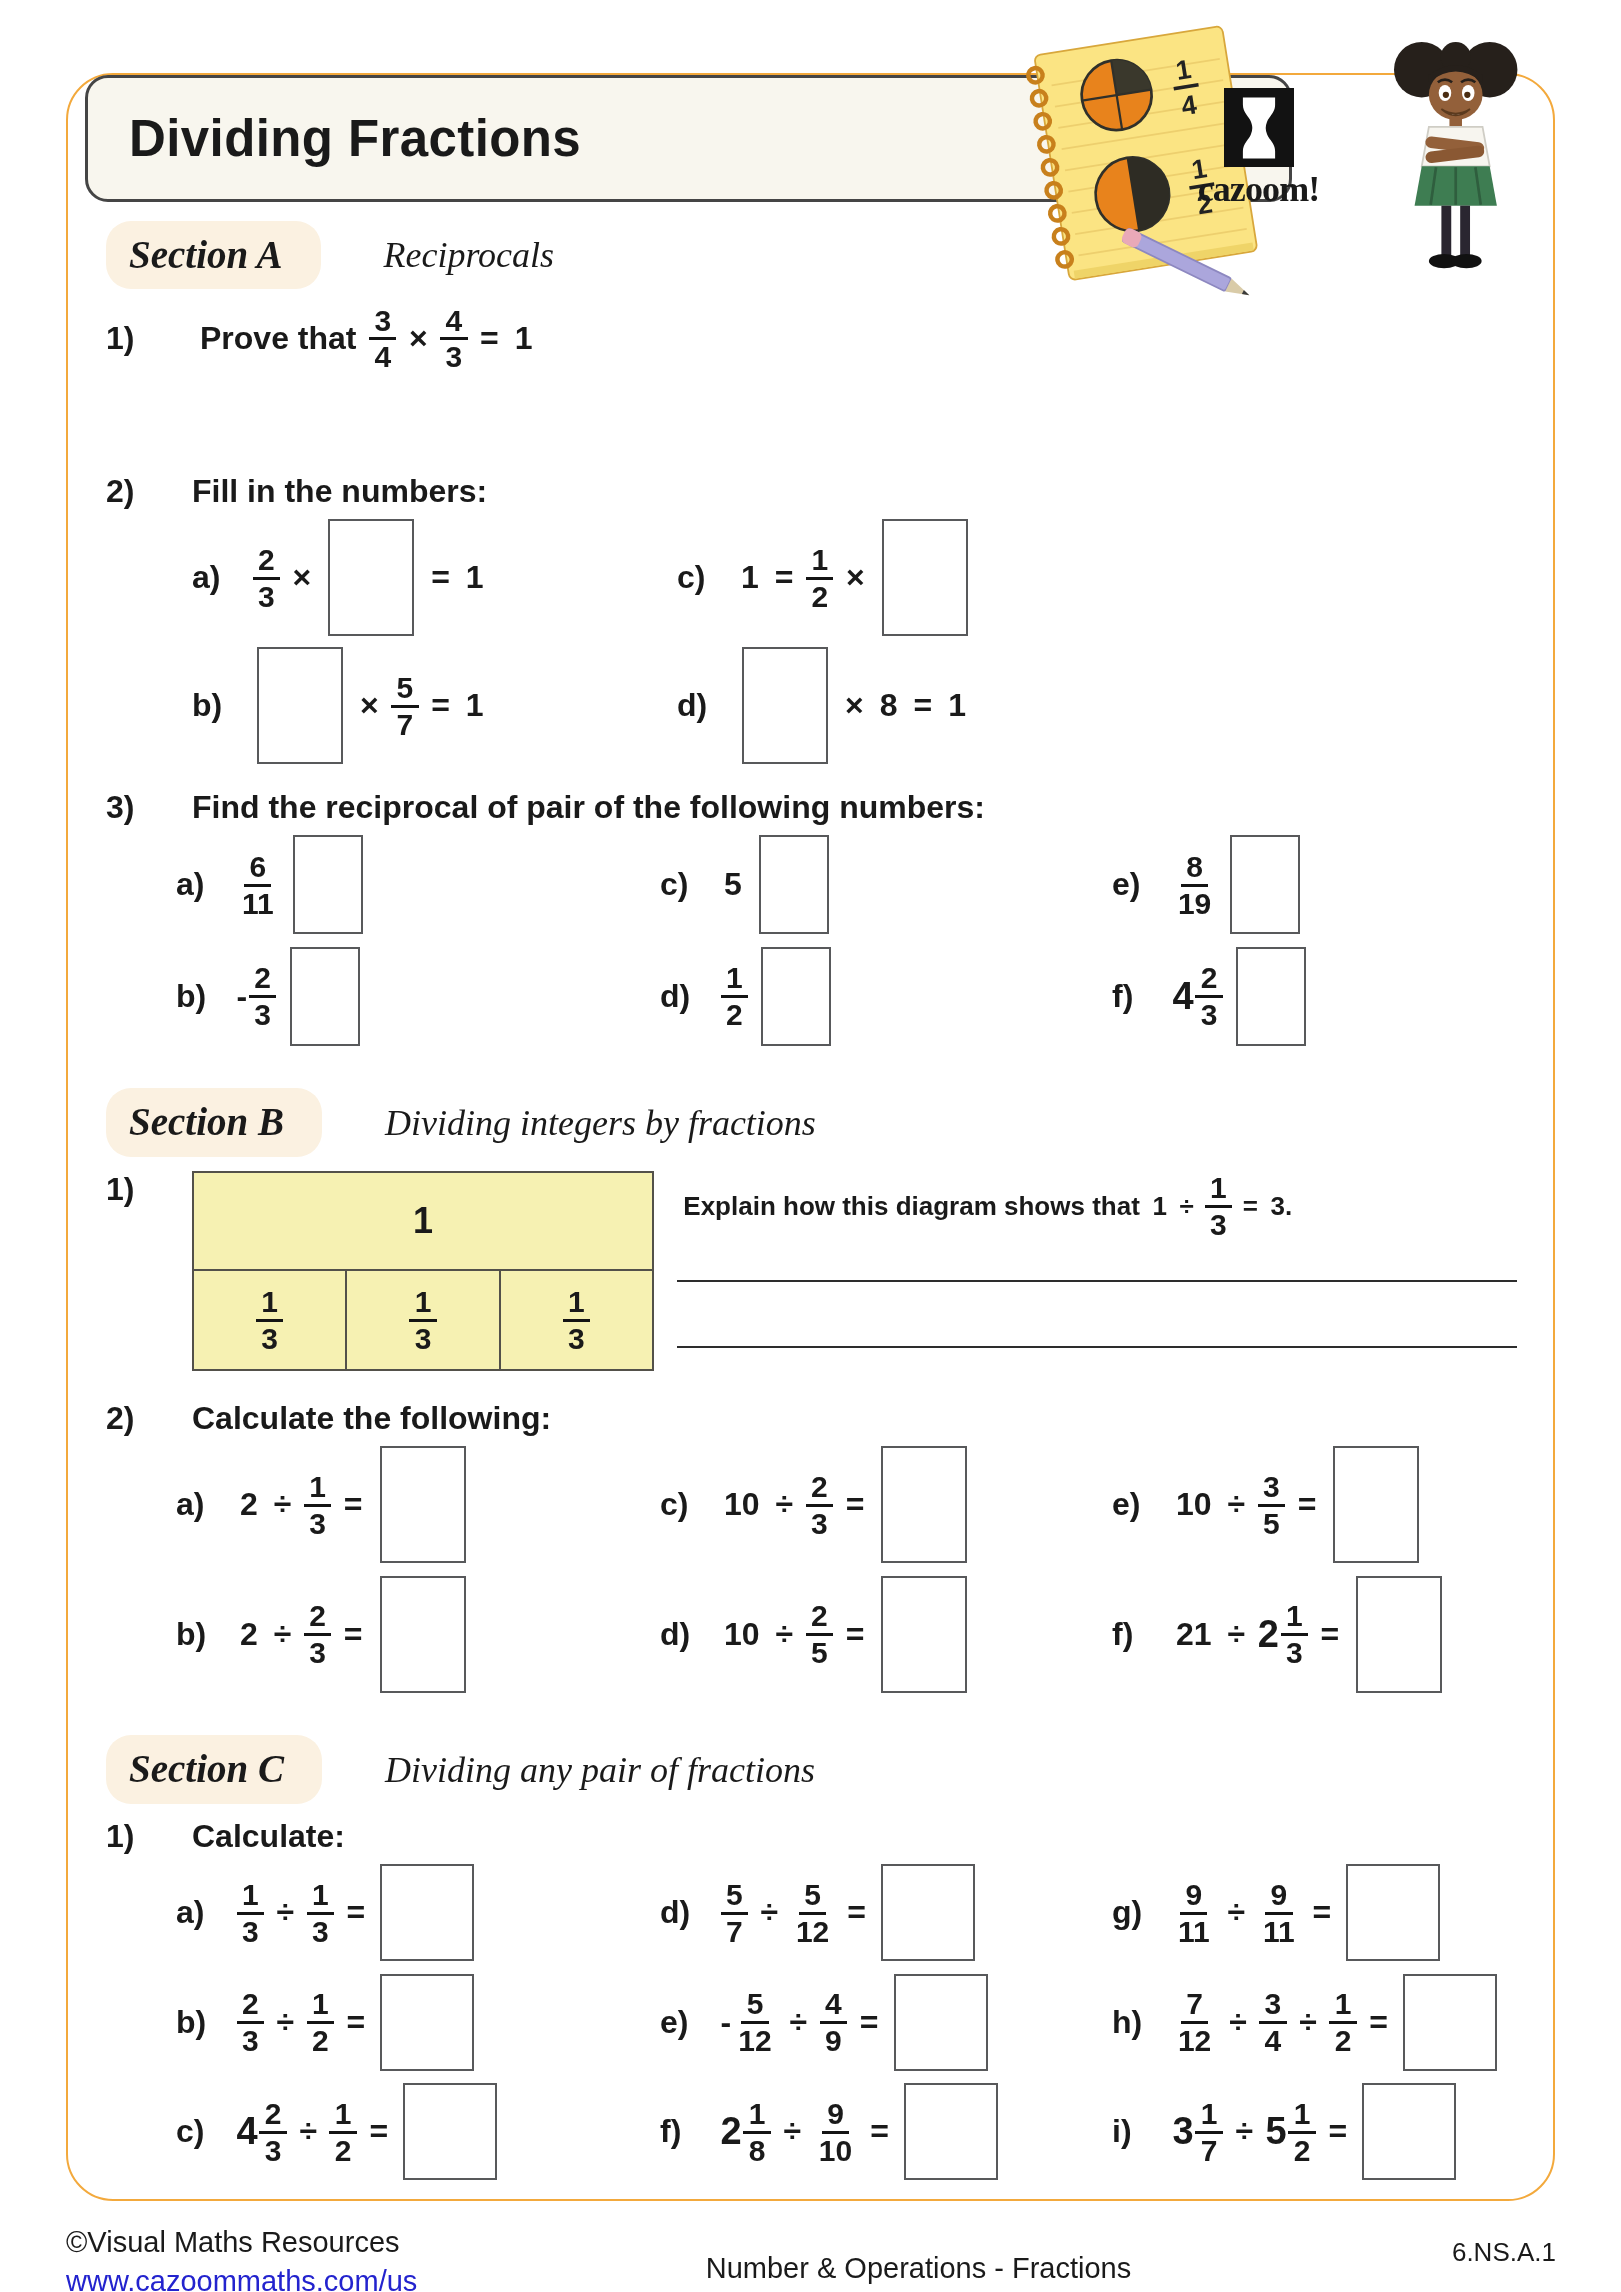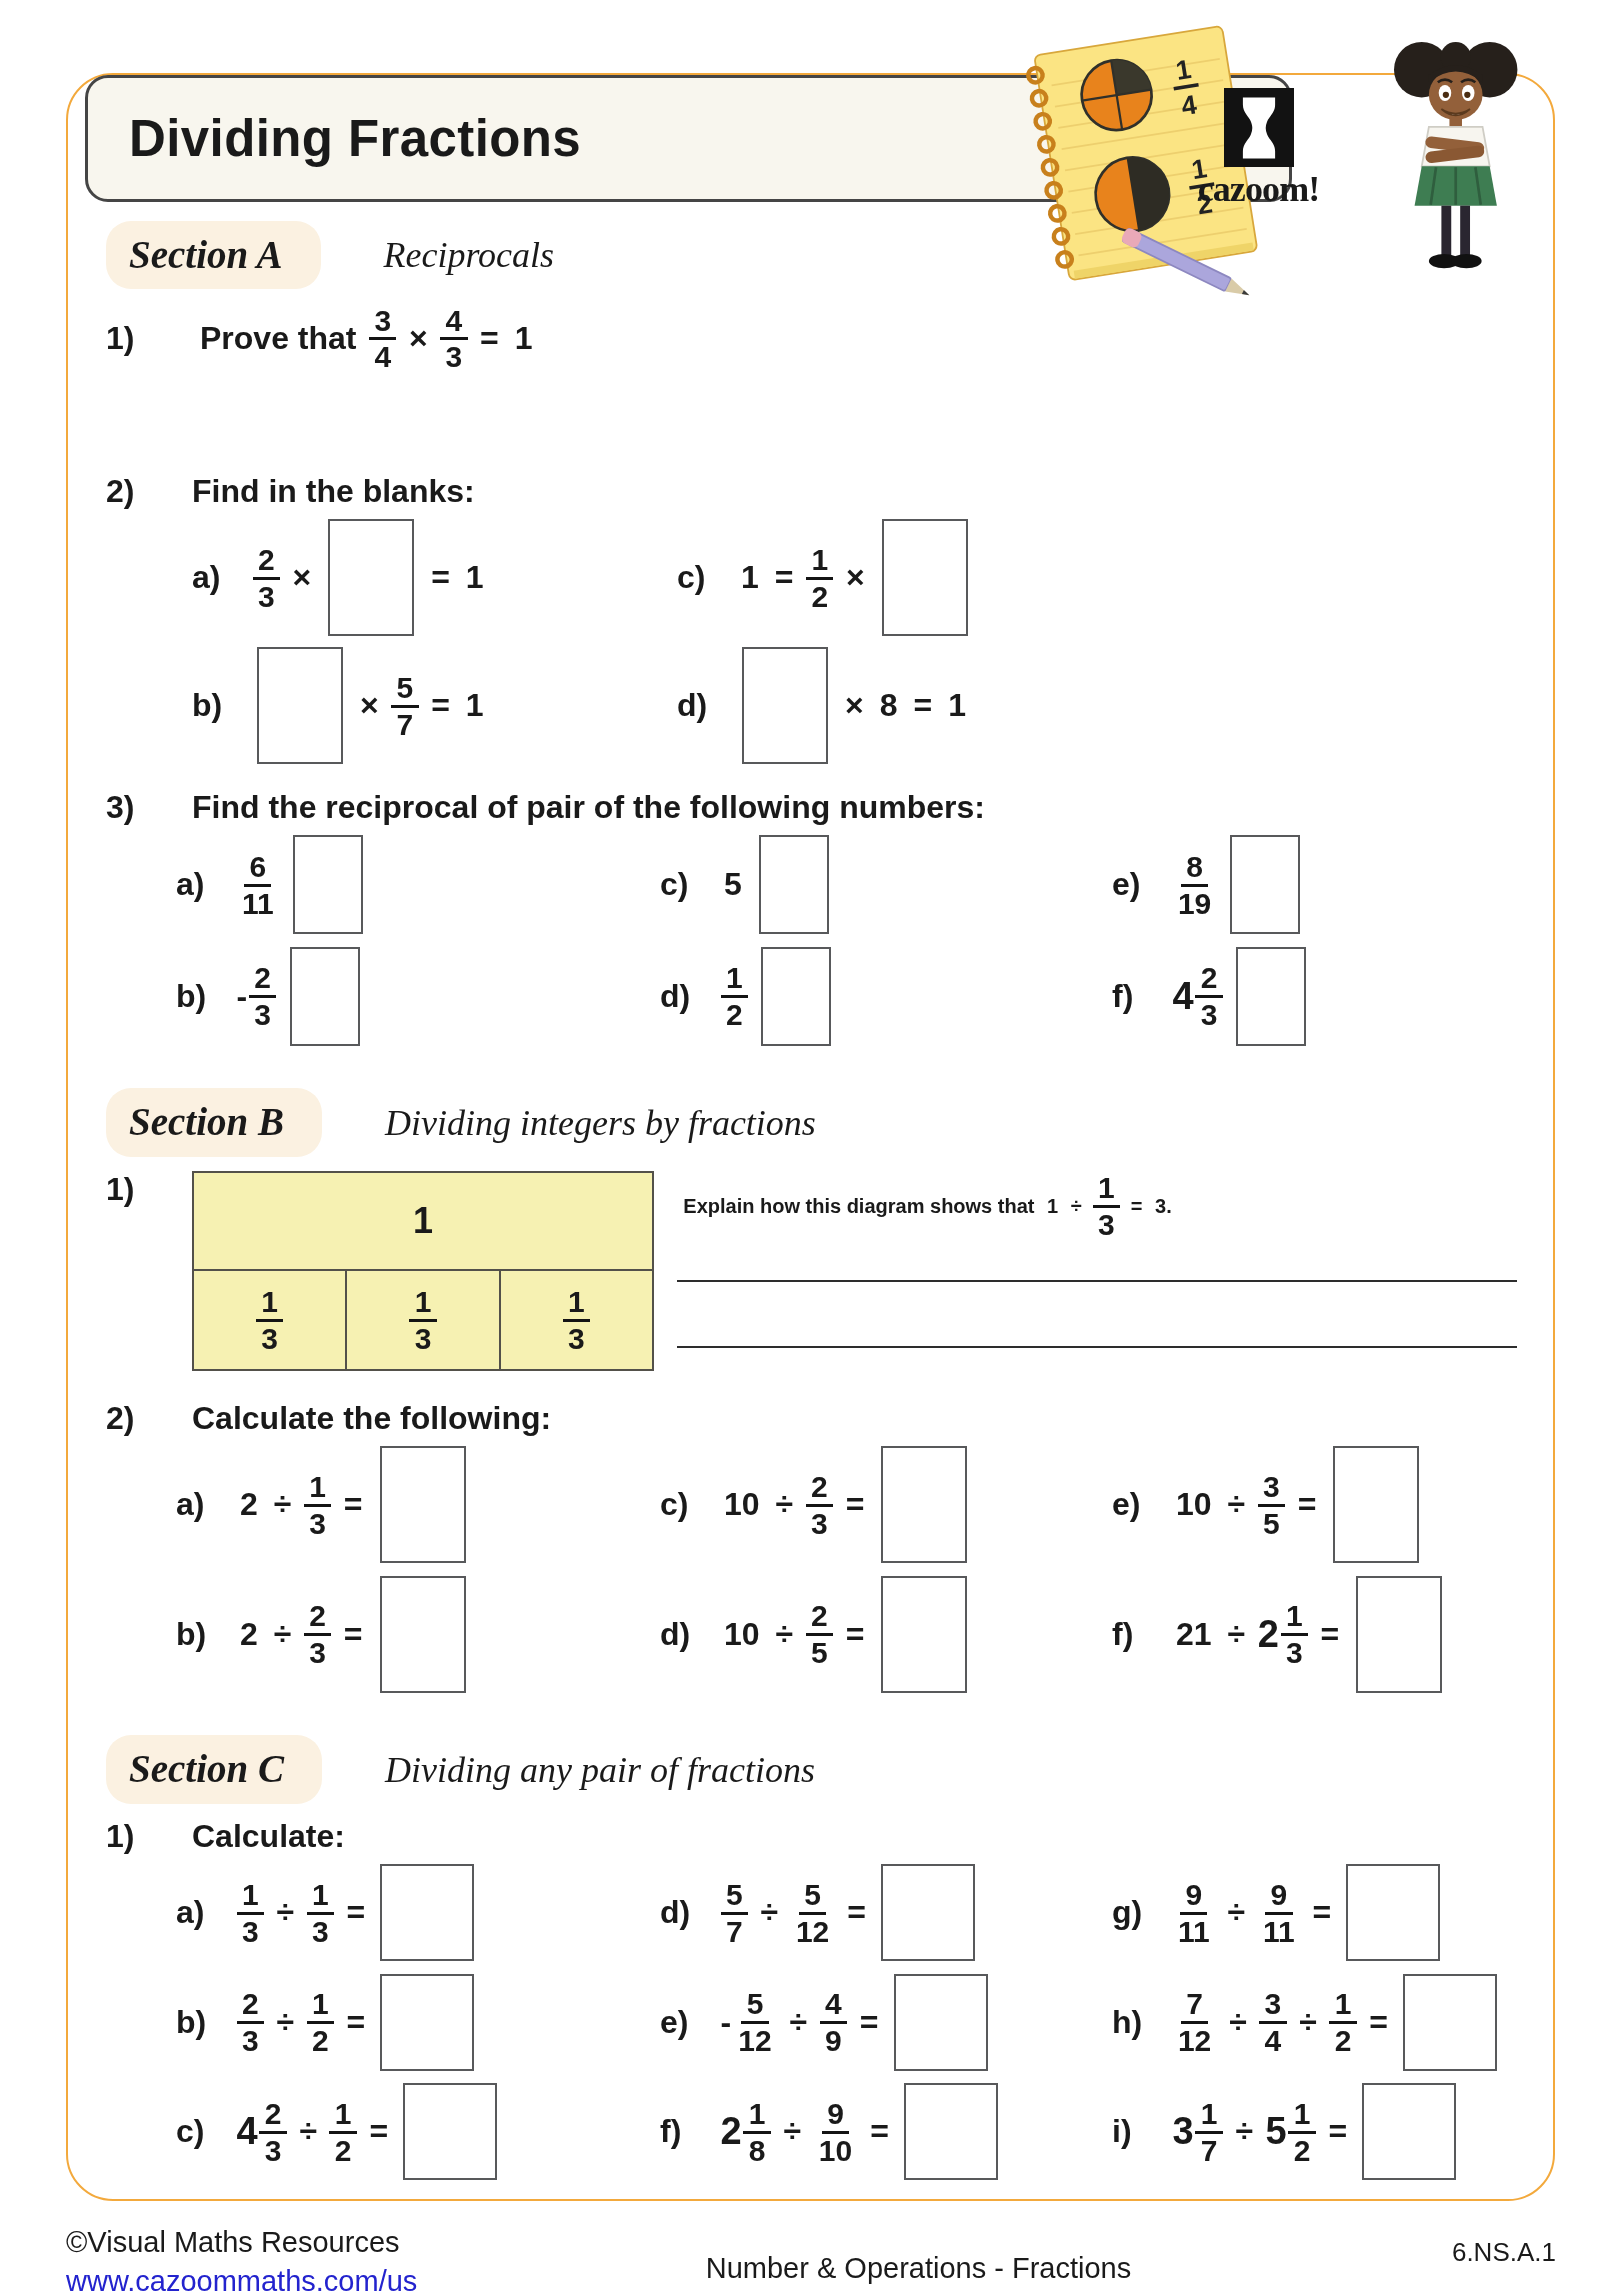--- a/index.html
+++ b/index.html
@@ -75,21 +75,21 @@
     display:flex;align-items:center;justify-content:center;
     font-size:36px;font-weight:bold;box-sizing:border-box;
   }
   .diag-cells{display:flex;}
   .diag-cell{
     flex:1;height:100px;background:#F6F1B2;border:2.7px solid #53514A;border-top:none;
     display:flex;align-items:center;justify-content:center;box-sizing:border-box;
   }
   .diag-cell + .diag-cell{border-left:none;}
   .explain{flex:1;margin-left:23px;overflow:hidden;}
-  .explain .mtxt{margin:0 6.3px;font-size:20px;}
+  .explain .mtxt{margin:0 6.3px;font-size:26px;}
   .write-line{border-bottom:2.7px solid #2D2D2D;height:0;margin-top:64px;}
   .write-line.first{margin-top:39px;}
   
   .footer{position:absolute;left:66px;right:66px;top:2223px;display:flex;align-items:flex-start;z-index:1;}
   .f-left{width:385px;font-size:29px;line-height:1.35;}
   .f-copy{display:block;}
   .f-url{color:#2323CE;text-decoration:underline;font-size:29px;cursor:pointer;}
   .f-center{flex:1;text-align:center;font-size:29px;margin-top:29px;}
   .f-right{width:170px;text-align:right;font-size:26px;margin-top:14.3px;}
 </style>
@@ -233,21 +233,21 @@
             </span>
           </span>
           <span class="mtxt">=</span>
           <span class="mtxt">1</span>
         </div>
       </div>
     </div>
     <div class="q-block q-A1">
       <div class="qrow">
         <span class="qnum">2)</span>
-        <span class="qprompt">Find in the blanks:</span>
+        <span class="qprompt">Fill in the numbers:</span>
       </div>
       <div class="q2wrap">
         <div class="grid grid2">
           <div class="item">
             <span class="item-label">a)</span>
             <span class="frac">
               <span class="stack">
                 <span class="num">2</span>
                 <span class="den">3</span>
               </span>

